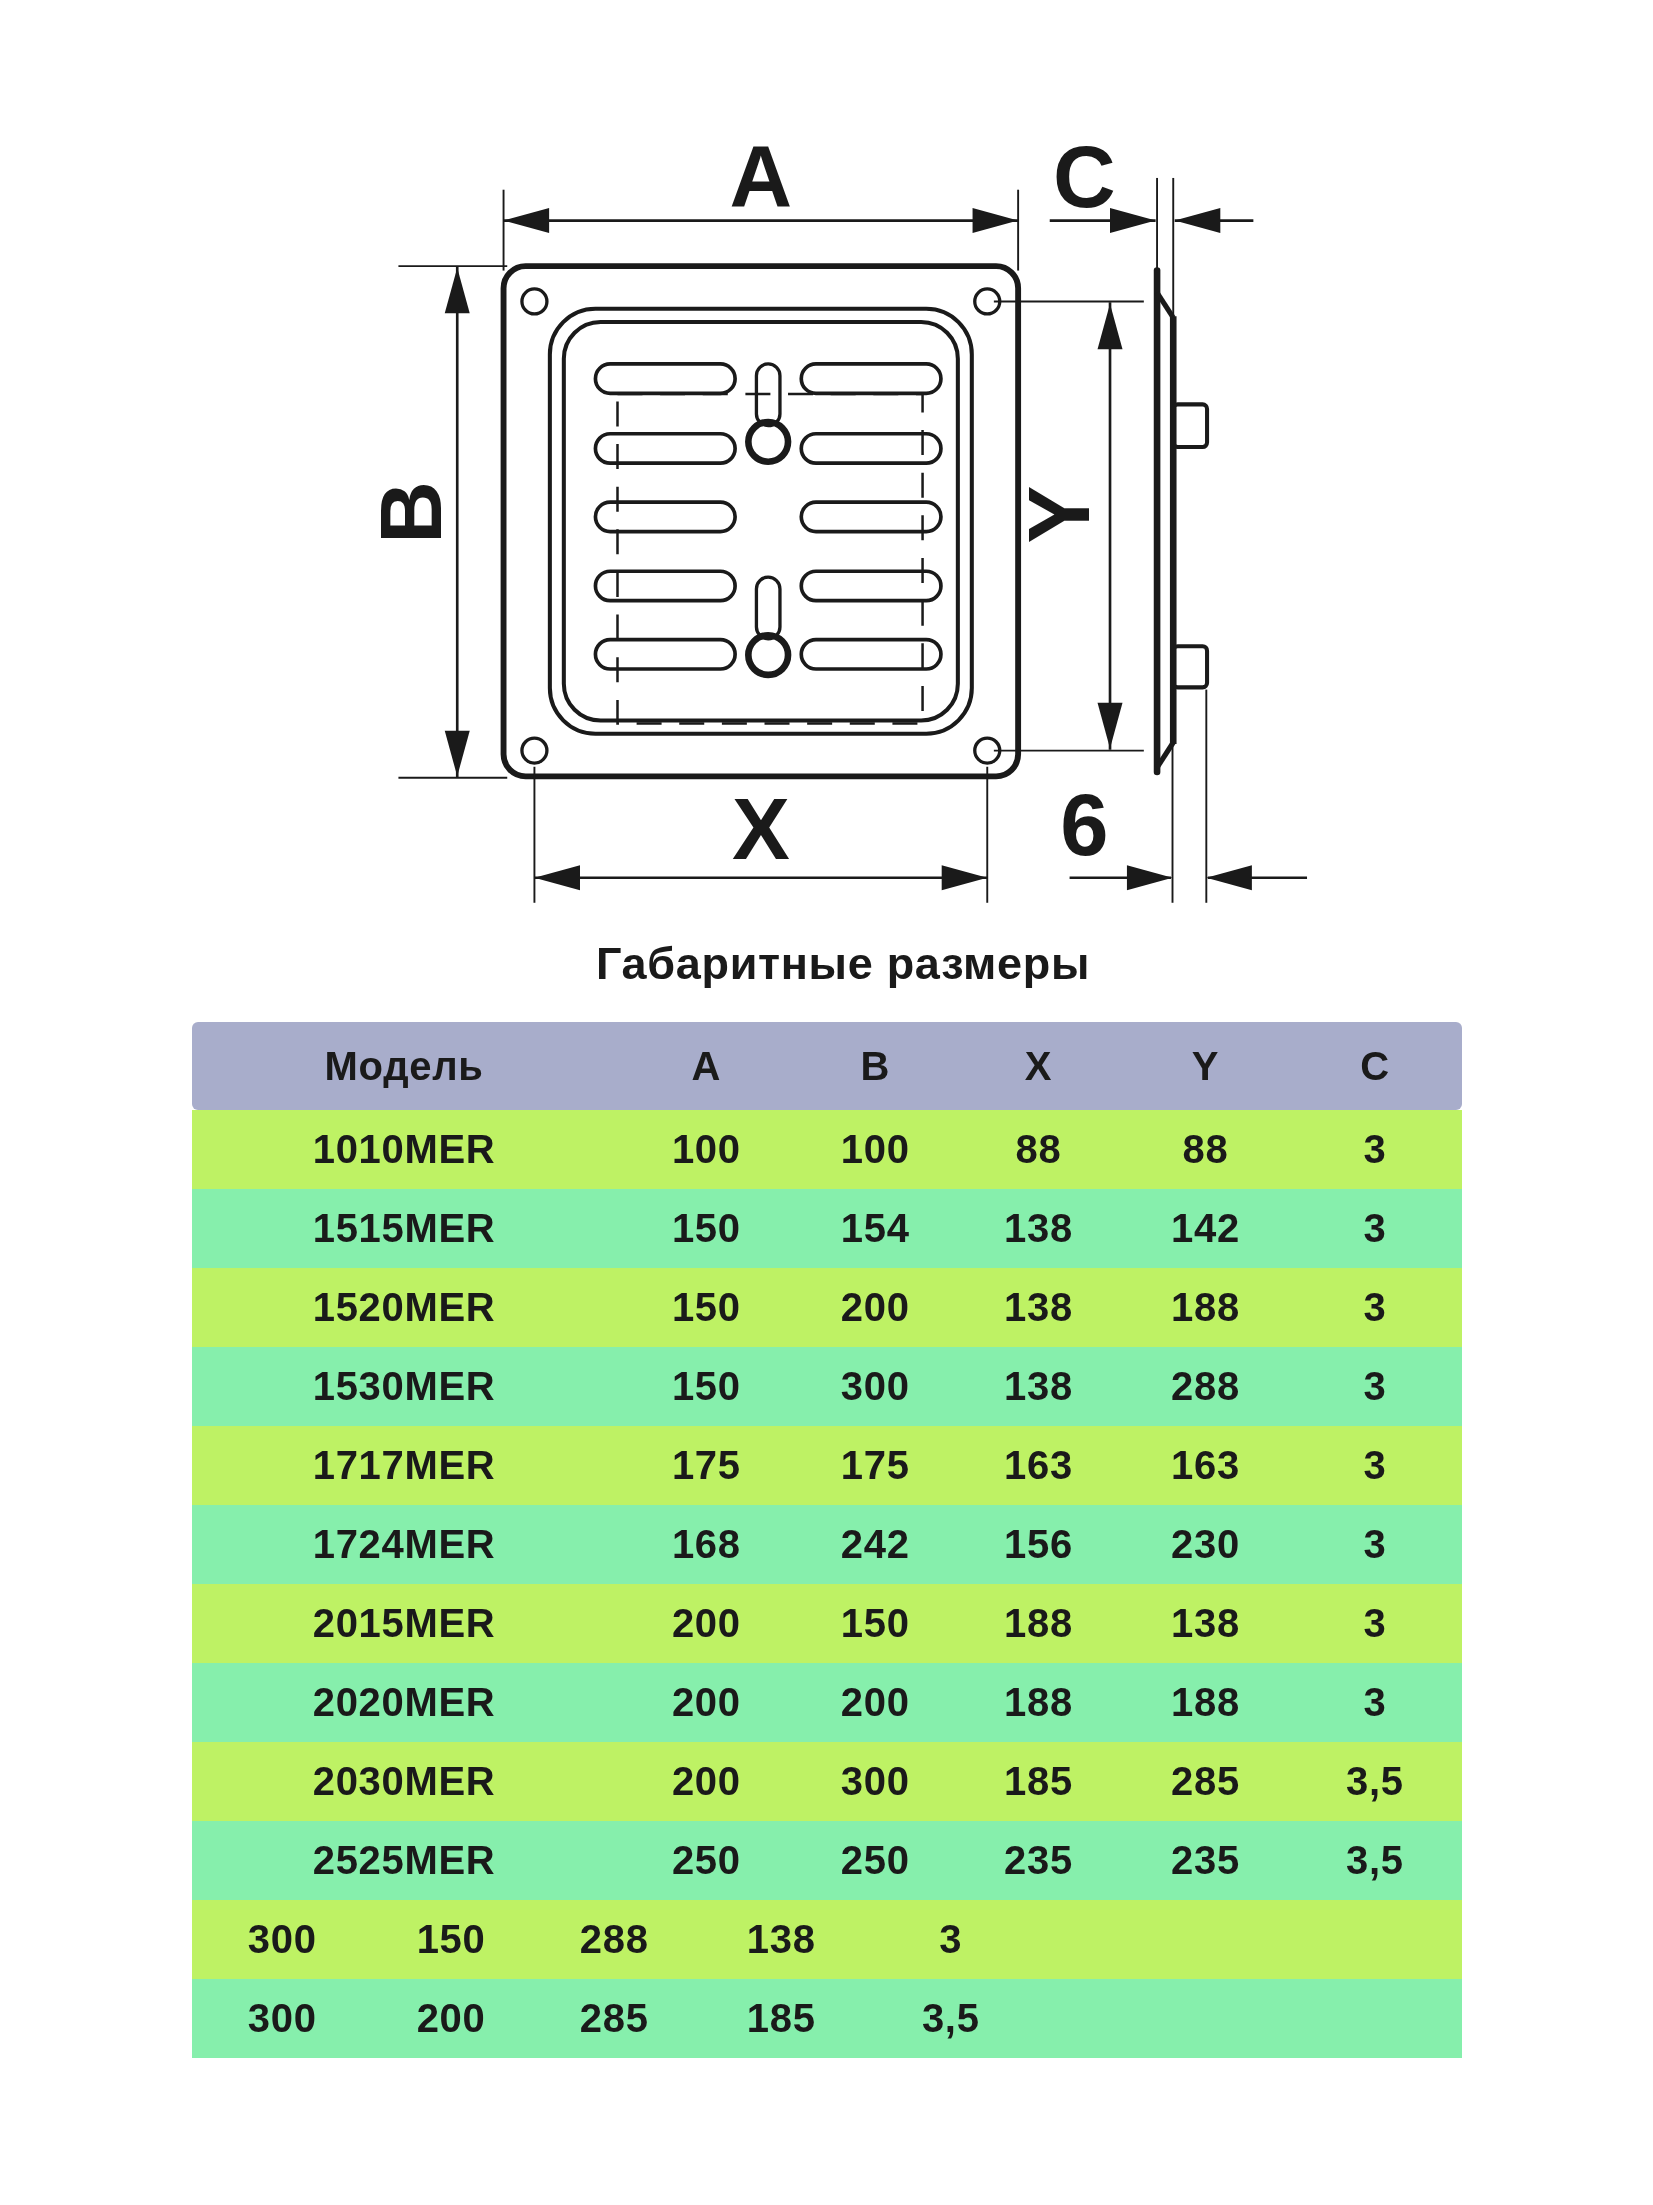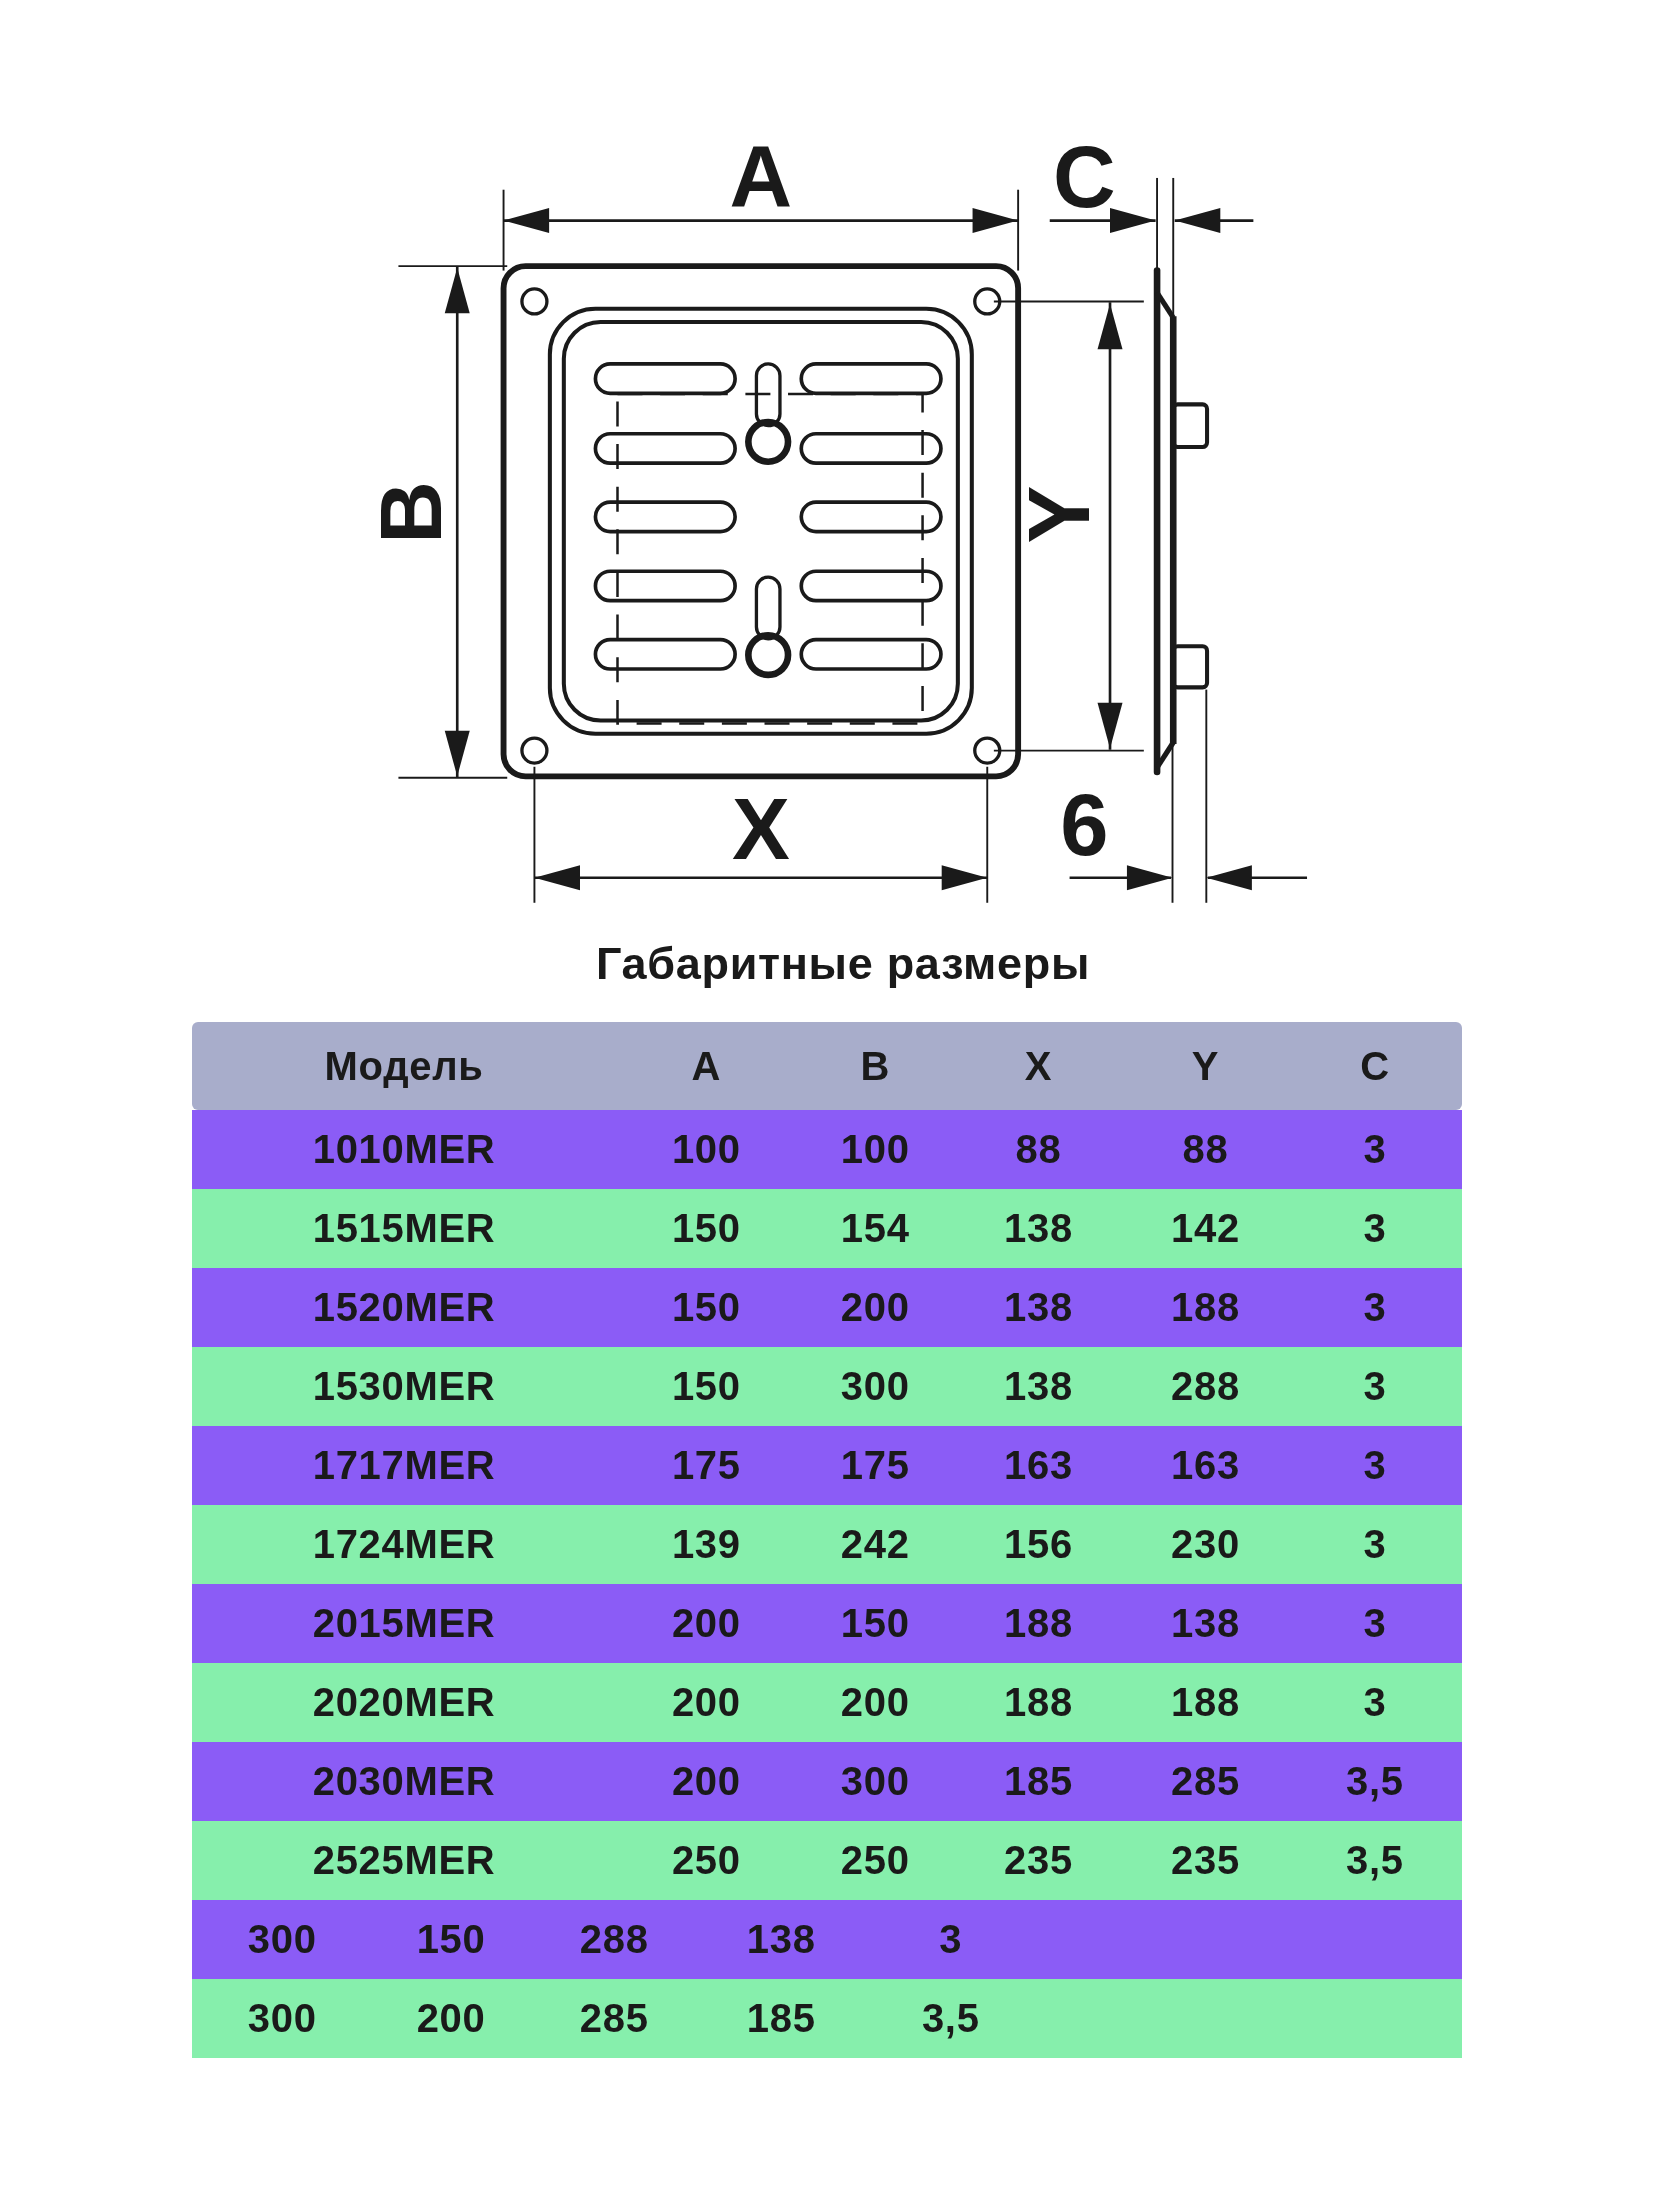--- a/index.html
+++ b/index.html
@@ -11,21 +11,21 @@
   .diagram .mid{stroke-width:5.5;}
   .diagram .thin{stroke-width:2.6;}
   .diagram .dim{stroke-width:3.6;}
   .diagram .arrow{fill:#1a1a1a;stroke:none;}
   .diagram text{font-family:"Liberation Sans",sans-serif;font-weight:700;
                 font-size:118px;fill:#1a1a1a;}
   .title{position:absolute;left:0;top:925px;width:100%;margin:16px;text-align:center;
          font-size:45px;line-height:1;font-weight:700;letter-spacing:0.7px;}
   .dim-table{position:absolute;left:192px;top:1022px;width:1270px;}
   .thead{display:flex;height:88px;background:#A8ADCB;border-radius:6px;}
-  .trow{display:flex;height:79px;background:#8b5cf6;}
+  .trow{display:flex;height:79px;background:#bef264;}
   .trow.alt{background:#86efac;}
   .td{display:flex;align-items:center;justify-content:center;
       font-size:40px;font-weight:700;letter-spacing:0.7px;}
   .c0{width:33.4%;} .c1{width:14.2%;} .c2{width:12.4%;}
   .c3{width:13.3%;} .c4{width:13.0%;} .c5{width:13.7%;}
 </style>
 </head>
 <body>
 
 <div class="page">
@@ -179,21 +179,21 @@
         <div class="trow">
     <div class="td c0">1717MER</div>
     <div class="td c1">175</div>
     <div class="td c2">175</div>
     <div class="td c3">163</div>
     <div class="td c4">163</div>
     <div class="td c5">3</div>
   </div>
         <div class="trow alt">
     <div class="td c0">1724MER</div>
-    <div class="td c1">139</div>
+    <div class="td c1">168</div>
     <div class="td c2">242</div>
     <div class="td c3">156</div>
     <div class="td c4">230</div>
     <div class="td c5">3</div>
   </div>
         <div class="trow">
     <div class="td c0">2015MER</div>
     <div class="td c1">200</div>
     <div class="td c2">150</div>
     <div class="td c3">188</div>

